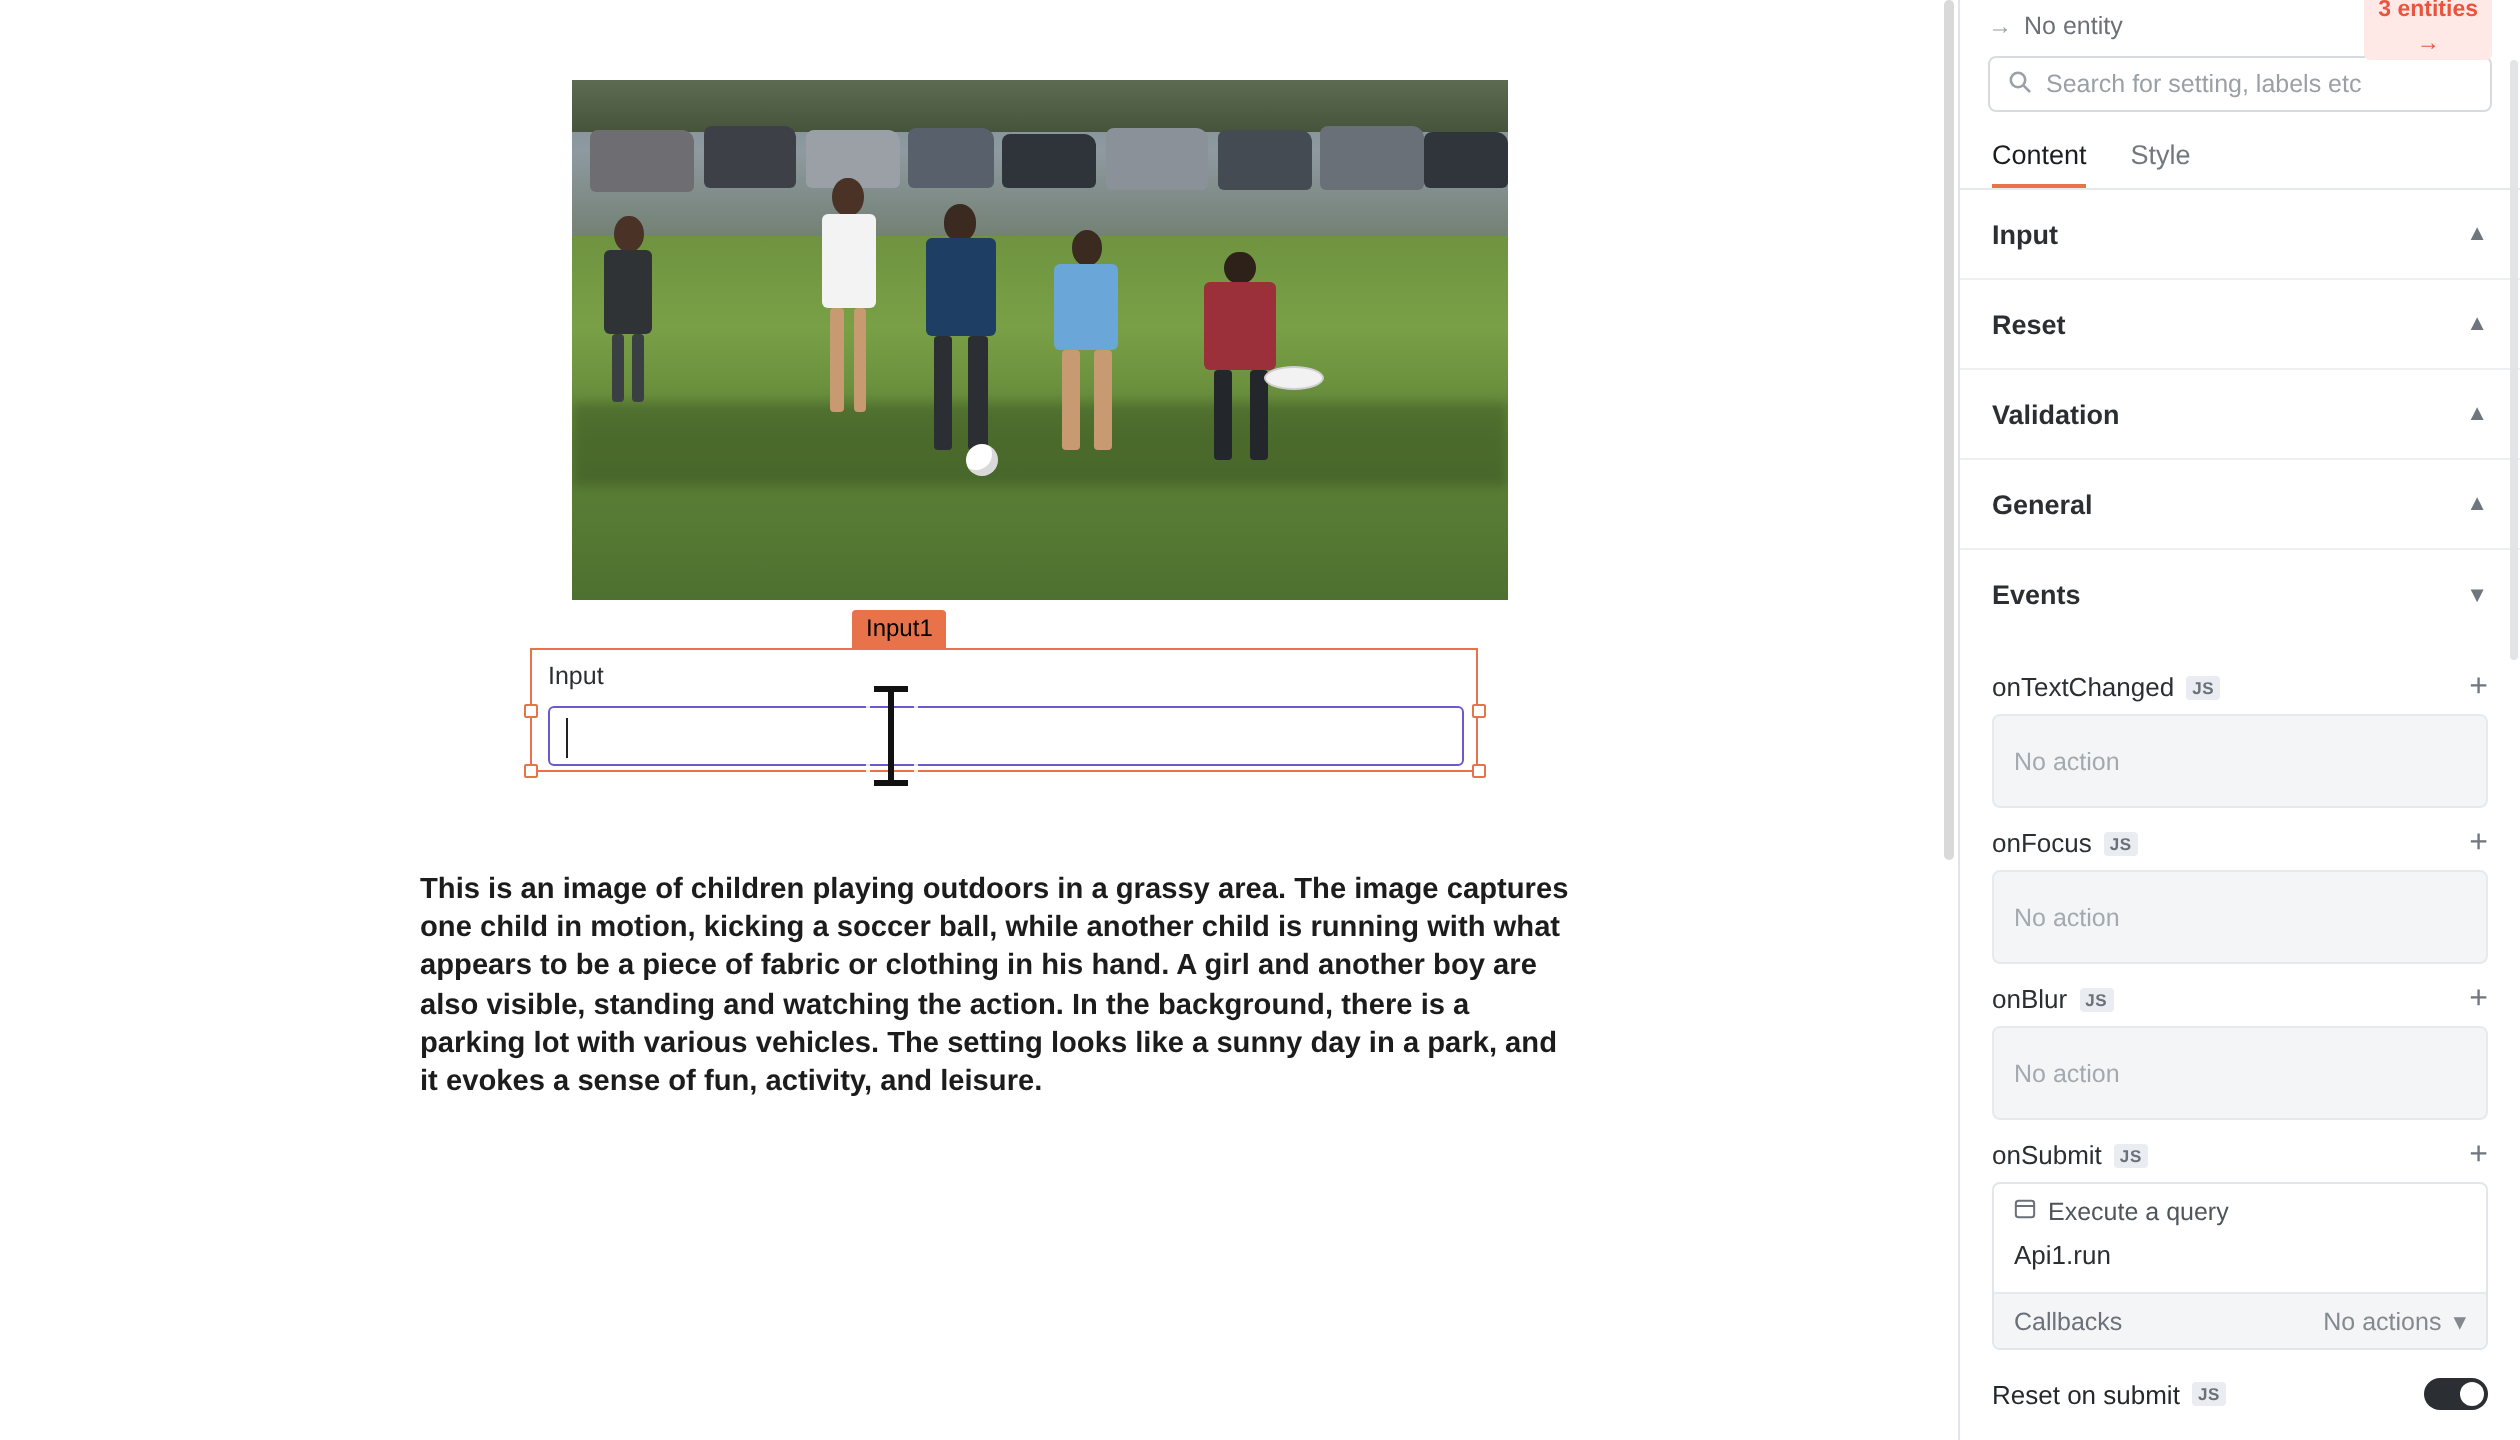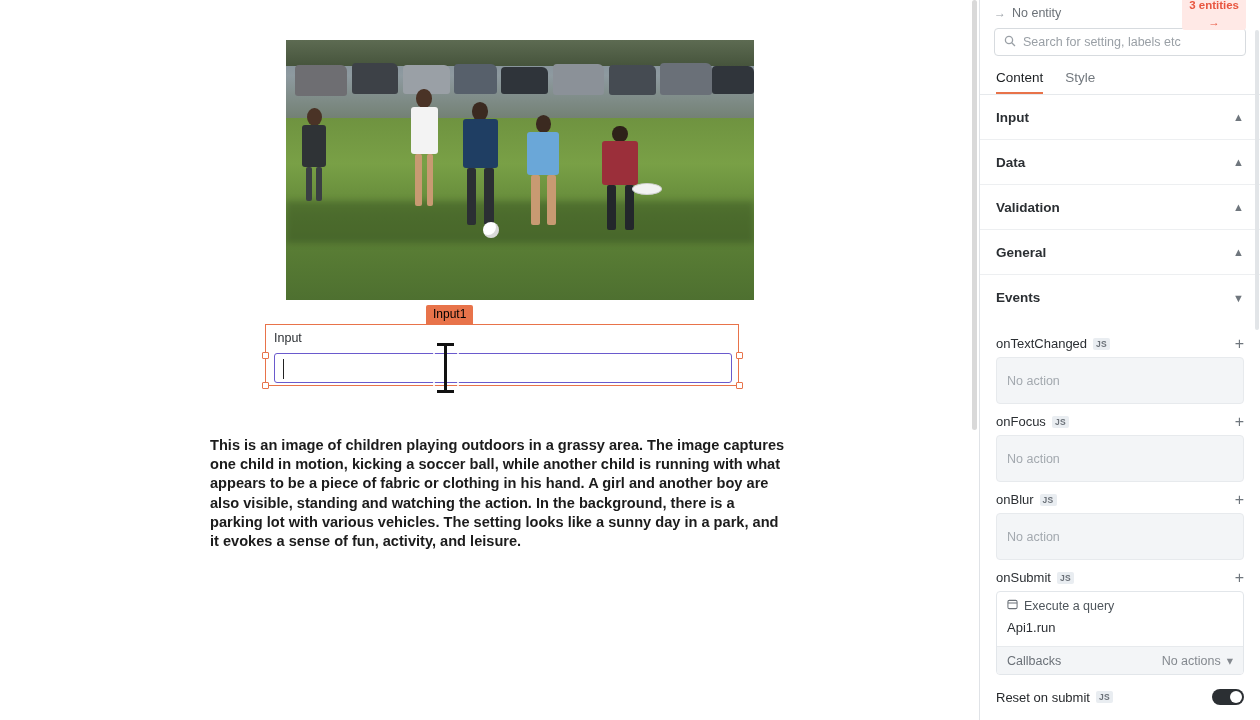--- a/index.html
+++ b/index.html
@@ -402,21 +402,21 @@
     <div class="tabs">
       <div class="tab active">Content</div>
       <div class="tab">Style</div>
     </div>
 
     <div class="section">
       <span>Input</span>
       <span class="chev">▲</span>
     </div>
     <div class="section">
-      <span>Data</span>
+      <span>Reset</span>
       <span class="chev">▲</span>
     </div>
     <div class="section">
       <span>Validation</span>
       <span class="chev">▲</span>
     </div>
     <div class="section">
       <span>General</span>
       <span class="chev">▲</span>
     </div>

